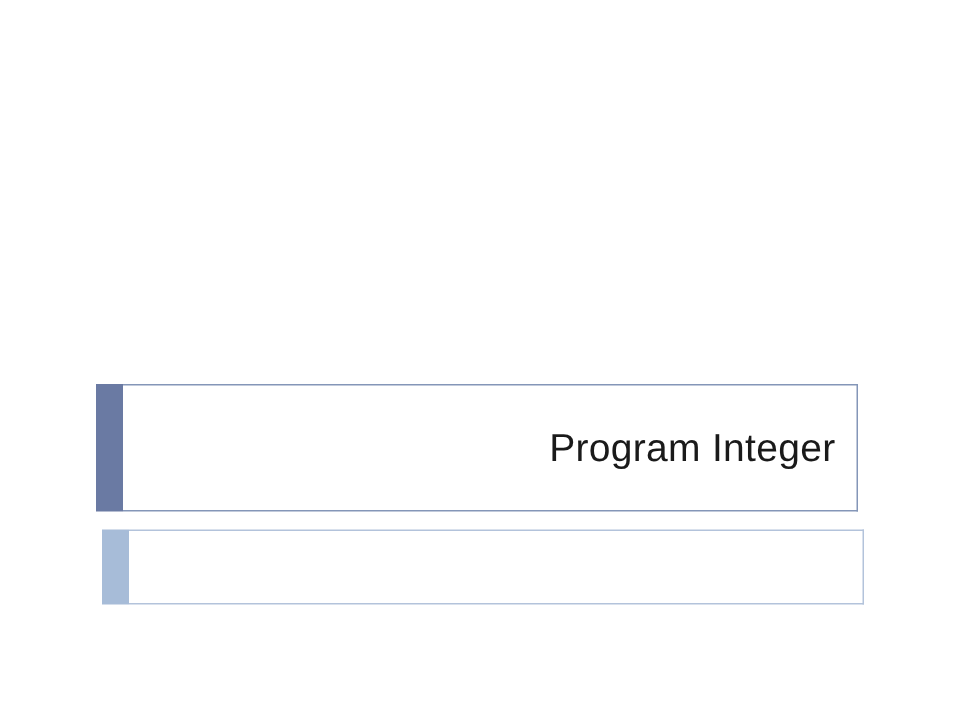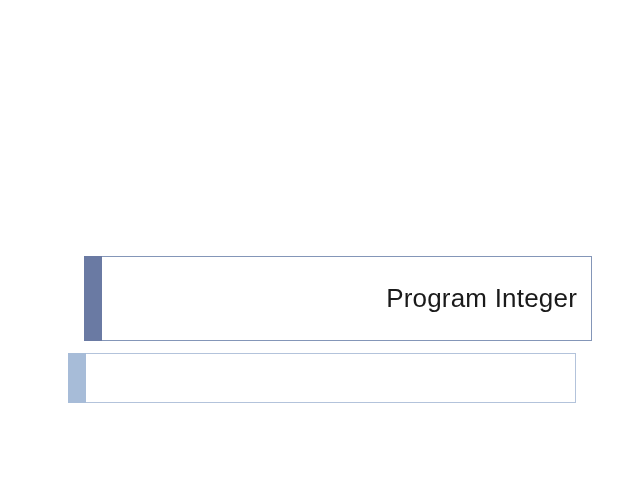--- a/index.html
+++ b/index.html
@@ -15,21 +15,21 @@
   }
   .slide {
     position: relative;
     width: 640px;
     height: 480px;
     background: #ffffff;
   }
   
   .title-block {
     position: absolute;
-    left: 84px;
+    left: 64px;
     top: 256px;
     width: 508px;
     height: 85px;
     box-sizing: border-box;
     display: flex;
     align-items: stretch;
   }
   .title-accent {
     width: 18px;
     flex: 0 0 18px;

